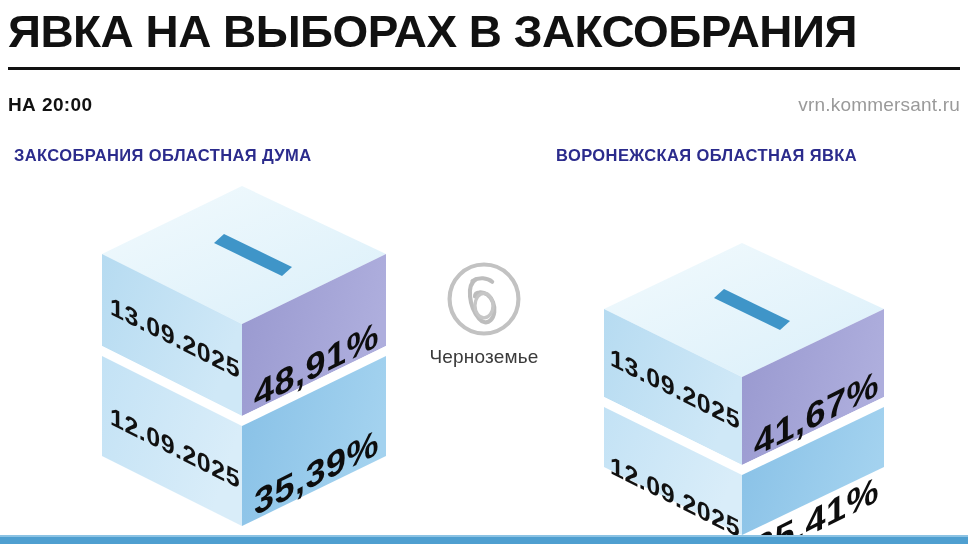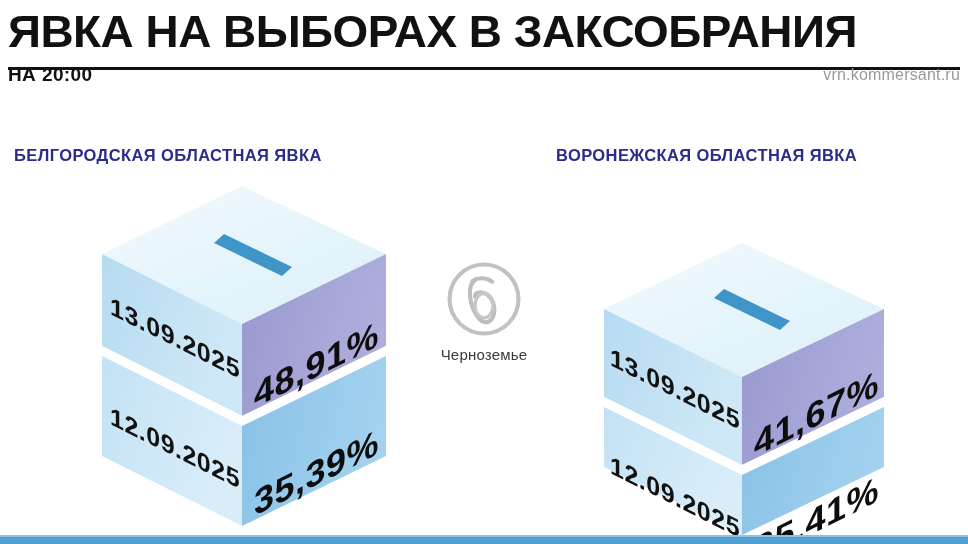--- a/index.html
+++ b/index.html
@@ -11,27 +11,27 @@
   .page{position:relative;width:780px;height:544px;}
 
   
   .title{
     position:absolute;left:8px;top:4px;width:952px;
     font-size:45px;font-weight:bold;color:#111111;
     letter-spacing:-0.5px;line-height:56px;white-space:nowrap;
     transform:scaleX(1.02);transform-origin:left center;
   }
   .rule{position:absolute;left:8px;top:67px;width:952px;height:3px;background:#111111;}
-  .subline{position:absolute;left:8px;top:62px;width:952px;height:30px;text-align:right;}
+  .subline{position:absolute;left:8px;top:92px;width:952px;height:30px;text-align:right;}
   .at-time{
     position:absolute;left:0;top:0;font-size:19px;font-weight:bold;
     color:#111111;letter-spacing:0.4px;line-height:26px;
   }
   .site{
-    position:absolute;right:0;top:0;font-size:16px;color:#9a9a9a;
+    position:absolute;right:0;top:0;font-size:19px;color:#9a9a9a;
     letter-spacing:0.2px;line-height:26px;
   }
 
   
   .col-head{
     position:absolute;font-size:16.5px;font-weight:bold;color:#2b2b8c;
     letter-spacing:0.4px;white-space:nowrap;
   }
   .col-head.left{left:14px;top:146px;}
   .col-head.right{left:556px;top:146px;}
@@ -39,41 +39,41 @@
   
   .box{position:absolute;}
   .box svg{display:block;overflow:visible;}
 
   
   .center-logo{
     position:absolute;left:424px;top:258px;width:120px;text-align:center;
   }
   .logo-mark{width:82px;height:82px;margin:0 auto;display:block;}
   .logo-cap{
-    margin-top:6px;font-size:15px;color:#3a3a3a;letter-spacing:0.2px;
+    margin-top:6px;font-size:19px;color:#3a3a3a;letter-spacing:0.2px;
     font-family:"Liberation Sans","DejaVu Sans",sans-serif;
   }
 
   
   .footer-bar{position:absolute;left:0;bottom:0;width:968px;height:9px;background:#4f9fd0;}
   .footer-bar .hair{position:absolute;left:0;top:0;width:100%;height:2px;background:#8cc3e4;}
 </style>
 </head>
 <body>
 
 <div class="page">
 
   <div class="title">ЯВКА НА ВЫБОРАХ В ЗАКСОБРАНИЯ</div>
   <div class="rule"></div>
   <div class="subline">
     <span class="at-time">НА 20:00</span>
     <span class="site">vrn.kommersant.ru</span>
   </div>
 
-  <div class="col-head left">БЕЛГОРОДСКАЯ ОБЛАСТНАЯ ЯВКА</div>
+  <div class="col-head left">ЗАКСОБРАНИЯ ОБЛАСТНАЯ ДУМА</div>
   <div class="col-head right">ВОРОНЕЖСКАЯ ОБЛАСТНАЯ ЯВКА</div>
 
   <div class="box" style="left:96px;top:186px;">
     <svg width="300" height="348" viewBox="0 0 300 348" xmlns="http://www.w3.org/2000/svg">
       <defs>
         <linearGradient id="topA" x1="0" y1="0" x2="0.85" y2="1">
           <stop offset="0" stop-color="#f2fafd"></stop>
             <stop offset="1" stop-color="#dcf0fa"></stop>
         </linearGradient>
         <linearGradient id="lUpA" x1="0" y1="0" x2="1" y2="0.4">

